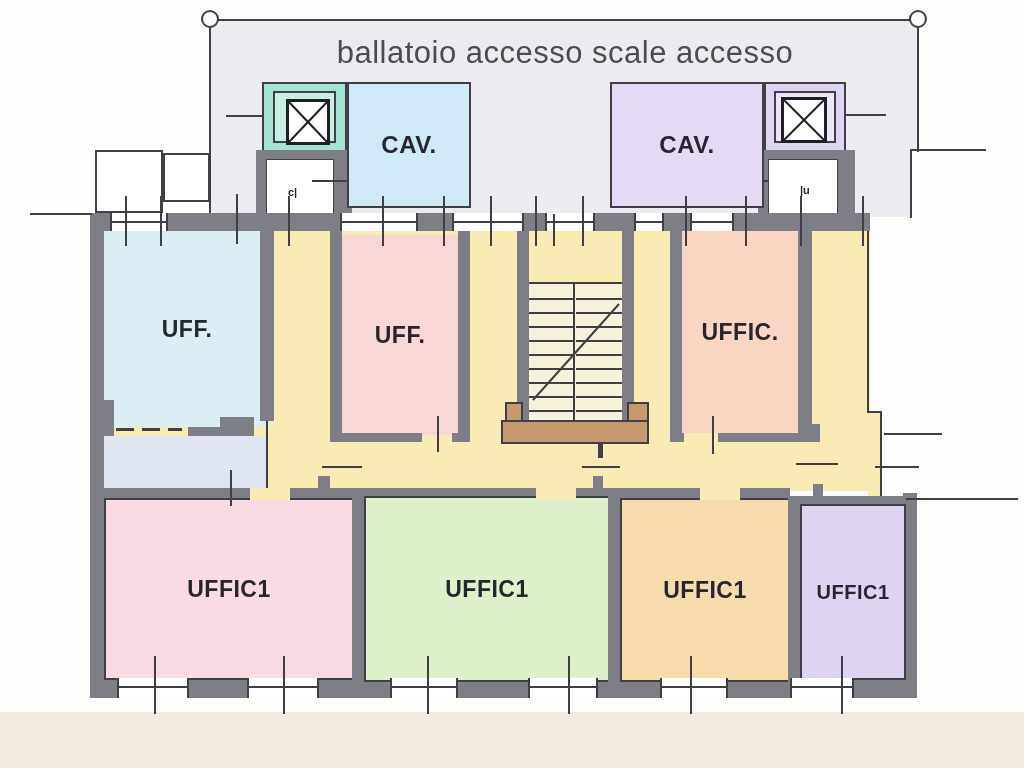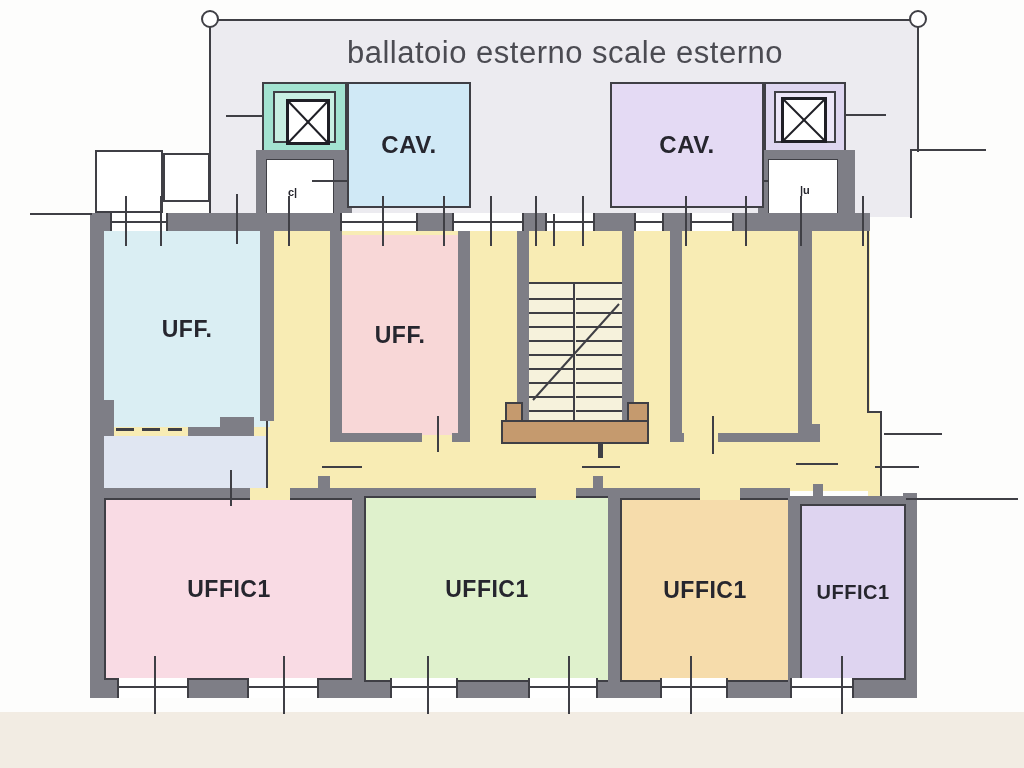--- a/index.html
+++ b/index.html
@@ -28,21 +28,21 @@
   <div class="abs" style="left:0;top:712px;width:1024px;height:56px;background:#f2ece3;"></div>
 
   <div class="abs" style="left:210px;top:20px;width:709px;height:131px;background:#ecebf0;"></div>
   <div class="abs" style="left:210px;top:151px;width:702px;height:66px;background:#ecebf0;"></div>
   <div class="ln" style="left:209px;top:19px;width:712px;height:2px;"></div>
   <div class="ln" style="left:209px;top:19px;width:2px;height:198px;"></div>
   <div class="ln" style="left:917px;top:19px;width:2px;height:133px;"></div>
   <div class="ln" style="left:910px;top:150px;width:2px;height:68px;"></div>
   <div class="circle" style="left:201px;top:10px;"></div>
   <div class="circle" style="left:909px;top:10px;"></div>
-  <div class="title" style="left:245px;top:30px;width:640px;height:46px;">ballatoio esterno scale esterno</div>
+  <div class="title" style="left:245px;top:30px;width:640px;height:46px;">ballatoio accesso scale accesso</div>
 
   <div class="abs" style="left:95px;top:150px;width:68px;height:63px;background:#fff;border:2px solid #3f3f45;box-sizing:border-box;"></div>
   <div class="abs" style="left:163px;top:153px;width:47px;height:49px;background:#fff;border:2px solid #3f3f45;box-sizing:border-box;"></div>
 
   <div class="room" style="left:262px;top:82px;width:85px;height:70px;background:#a3e3d1;"></div>
   <div class="room" style="left:273px;top:91px;width:63px;height:52px;background:#c8efe2;"></div>
   <svg class="abs" style="left:286px;top:99px;" width="44" height="46">
     <rect x="1.5" y="1.5" width="41" height="43" fill="#ffffff" stroke="#1f1f26" stroke-width="3"></rect>
     <line x1="2" y1="2" x2="42" y2="44" stroke="#1f1f26" stroke-width="2"></line>
     <line x1="42" y1="2" x2="2" y2="44" stroke="#1f1f26" stroke-width="2"></line>
@@ -115,20 +115,23 @@
   <svg class="abs" style="left:529px;top:282px;" width="93" height="140">
     <line x1="4" y1="118" x2="90" y2="22" stroke="#3f3f45" stroke-width="2"></line>
   </svg>
   <div class="room" style="left:501px;top:420px;width:148px;height:24px;background:#c59a6e;"></div>
   <div class="room" style="left:505px;top:402px;width:18px;height:20px;background:#c59a6e;"></div>
   <div class="room" style="left:627px;top:402px;width:22px;height:20px;background:#c59a6e;"></div>
   <div class="ln" style="left:598px;top:444px;width:5px;height:14px;"></div>
 
   <div class="wall" style="left:670px;top:231px;width:12px;height:211px;"></div>
   <div class="wall" style="left:798px;top:213px;width:14px;height:229px;"></div>
+  <div class="abs" style="left:682px;top:231px;width:116px;height:202px;background:#f8d6c3;">
+    <div class="lbl" style="left:0;top:0;width:100%;height:100%;font-size:23px;">UFFIC.</div>
+  </div>
   <div class="wall" style="left:718px;top:433px;width:80px;height:9px;"></div>
   <div class="wall" style="left:670px;top:433px;width:14px;height:9px;"></div>
   <div class="wall" style="left:798px;top:424px;width:22px;height:18px;"></div>
 
   <div class="room" style="left:104px;top:498px;width:250px;height:182px;background:#f9dbe4;">
     <div class="lbl" style="left:0;top:0;width:100%;height:100%;font-size:23px;">UFFIC1</div>
   </div>
   <div class="wall" style="left:352px;top:498px;width:14px;height:182px;"></div>
   <div class="room" style="left:364px;top:496px;width:246px;height:186px;background:#dff1cc;">
     <div class="lbl" style="left:0;top:0;width:100%;height:100%;font-size:23px;">UFFIC1</div>

